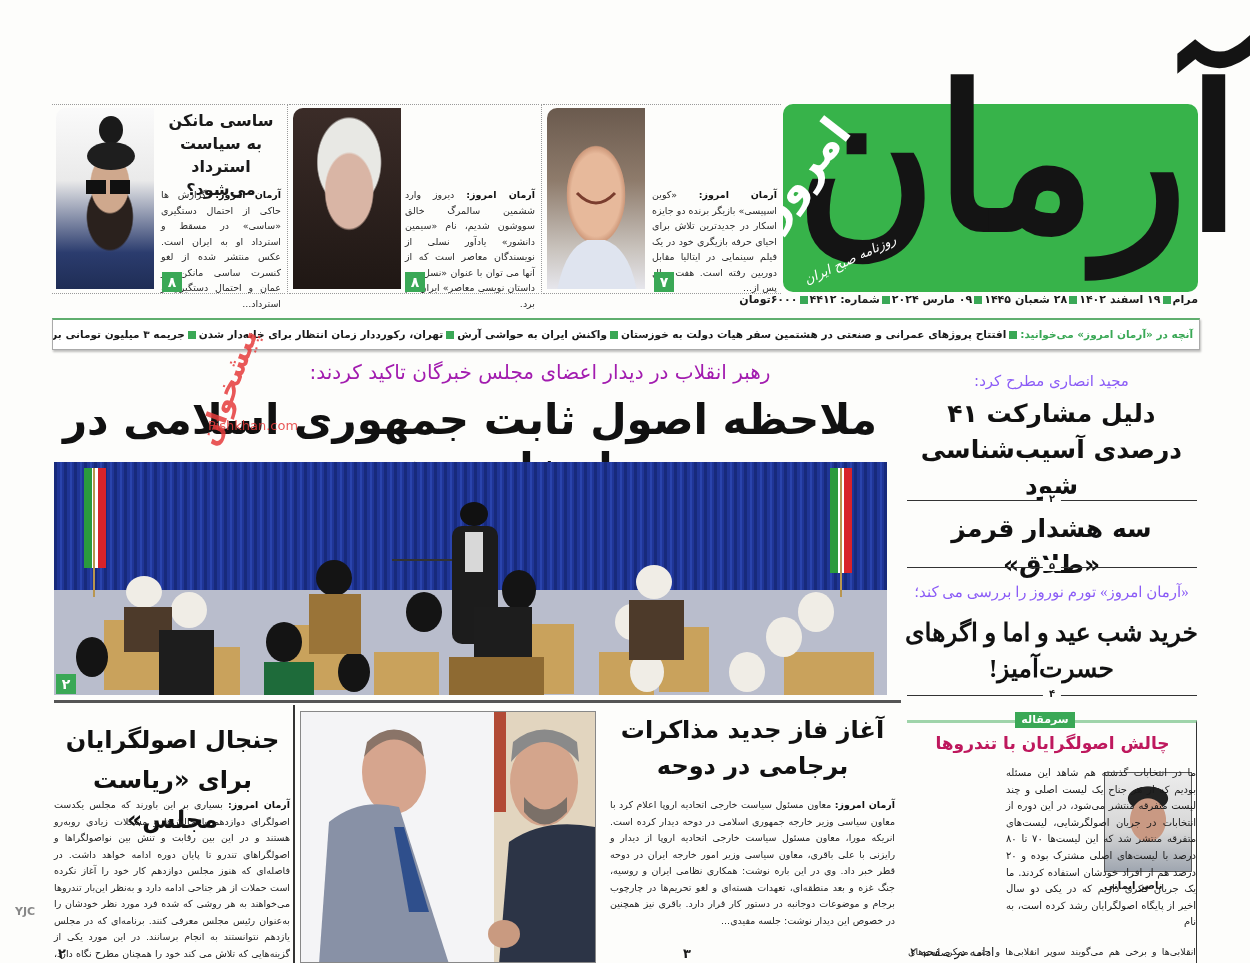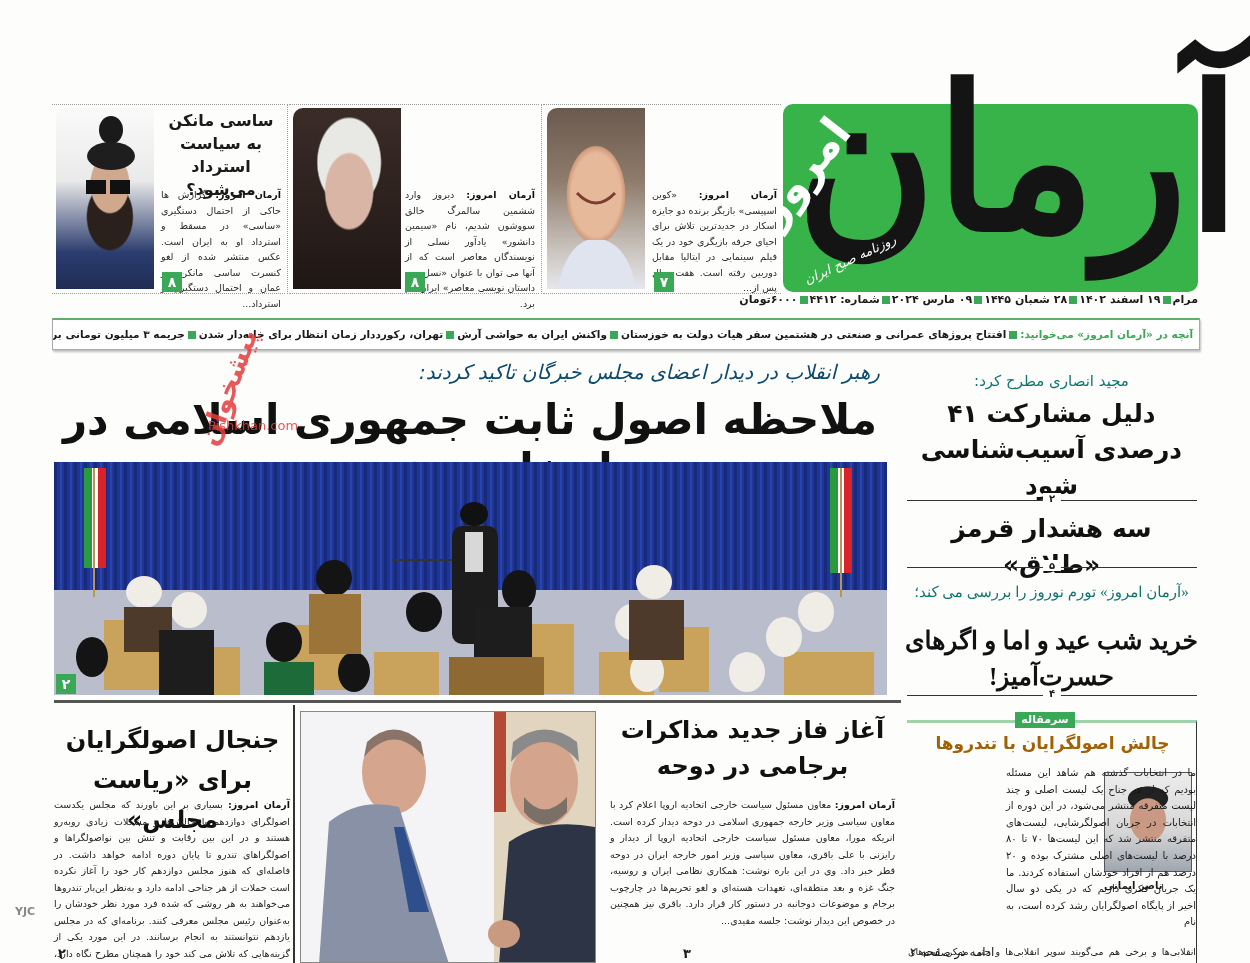--- a/index.html
+++ b/index.html
@@ -23,40 +23,40 @@
   .teaser .body { position: absolute; right: 4px; top: 82px; font-size: 9.5px; line-height: 15.5px; text-align: justify; color: #2a2a2a; }
   .teaser .body b { font-weight: bold; color: #111; }
   .vsep { position: absolute; top: 104px; height: 190px; border-left: 1px dotted #9a9a9a; }
 
   
   .ticker { position: absolute; left: 52px; top: 318px; width: 1148px; height: 32px; border: 1px solid #aaa; border-top: 2px solid #5fae6e; box-shadow: 1px 2px 2px rgba(0,0,0,0.25); background: #fff; font-size: 10.5px; font-weight: bold; line-height: 28px; padding: 0 6px; white-space: nowrap; overflow: hidden; text-align: right; }
   .ticker .lead { color: #3aa856; font-weight: bold; }
   .ticker .sq { display: inline-block; width: 8px; height: 8px; background: #3aa856; margin: 0 3px; vertical-align: middle; }
 
   
-  .kicker-main { position: absolute; left: 200px; top: 360px; width: 680px; font-size: 20px; color: #0c4a6e; font-style: italic; }
+  .kicker-main { position: absolute; left: 200px; top: 360px; width: 680px; text-align: center; font-size: 20px; color: #a21caf; }
   .main-head { position: absolute; left: 55px; top: 395px; width: 830px; text-align: center; font-size: 42px; font-weight: bold; color: #111; letter-spacing: -1px; }
   .watermark { position: absolute; left: 200px; top: 348px; width: 120px; height: 100px; color: #e63c3c; font-size: 28px; font-weight: bold; transform: rotate(-70deg); opacity: 0.85; text-align: center; }
   .watermark-url { position: absolute; left: 208px; top: 418px; color: #e63c3c; font-size: 13px; opacity: 0.85; direction: ltr; }
 
   
   .main-photo { position: absolute; left: 54px; top: 462px; width: 833px; height: 233px; overflow: hidden; background: #1f2f8a; }
 
   
   .rcol { position: absolute; left: 903px; width: 297px; text-align: center; }
-  .rkicker { font-size: 15px; color: #0f766e; }
+  .rkicker { font-size: 15px; color: #8b5cf6; }
   .rhead { font-size: 25px; font-weight: bold; line-height: 36px; color: #111; }
   .rdiv { position: absolute; left: 907px; width: 290px; height: 12px; }
   .rdiv .line { position: absolute; top: 6px; left: 0; right: 0; border-top: 1px solid #333; }
   .rdiv .n { position: absolute; left: 50%; top: -1px; transform: translateX(-50%); background: #fdfdfb; padding: 0 6px; font-size: 10px; font-weight: bold; }
 
   
   .editorial { position: absolute; left: 907px; top: 720px; width: 290px; height: 243px; border-top: 3px solid #9fd4aa; border-right: 1px solid #333; }
   .ed-tag { position: absolute; left: 1015px; top: 712px; width: 60px; height: 16px; background: #3aa856; color: #fff; font-size: 11px; font-weight: bold; text-align: center; line-height: 16px; }
-  .ed-head { position: absolute; left: 910px; top: 733px; width: 285px; text-align: center; font-weight: bold; font-size: 17px; color: #a16207; }
+  .ed-head { position: absolute; left: 910px; top: 733px; width: 285px; text-align: center; font-weight: bold; font-size: 17px; color: #be185d; }
   .ed-photo { position: absolute; left: 1104px; top: 772px; width: 88px; height: 100px; border: 1px solid #555; overflow: hidden; background: #ddd; }
   .ed-caption { position: absolute; left: 1104px; top: 880px; width: 88px; text-align: left; font-size: 10px; font-weight: bold; }
   .ed-body { position: absolute; right: 54px; top: 765px; width: 190px; font-size: 10px; line-height: 16.6px; text-align: justify; }
   .ed-body2 { position: absolute; right: 54px; top: 897px; width: 288px; font-size: 9.5px; line-height: 16.6px; text-align: justify; margin-top: 47px; }
   .ed-cont { position: absolute; left: 910px; top: 945px; font-size: 12px; font-weight: normal; }
 
   
   .bottom-rule { position: absolute; left: 54px; top: 700px; width: 847px; border-top: 3px solid #555; }
   .story-head { position: absolute; text-align: center; font-weight: bold; color: #111; }
   .story-body { position: absolute; font-size: 9.5px; line-height: 16.5px; text-align: justify; color: #222; }
@@ -201,21 +201,21 @@
 <div class="rcol" style="top:511px;">
   <div class="rhead">سه هشدار قرمز «طلاق»</div>
 </div>
 <div class="rdiv" style="top:561px;">
     <div class="line"></div>
     <span class="n">۵</span>
   </div>
 
 <div class="rcol" style="top:583px;font-family:Liberation Serif, serif;">
   <div class="rkicker">«آرمان امروز» تورم نوروز را بررسی می کند؛</div>
-  <div class="rhead" style="margin-top:22px;">خرید شب عید و اما و اگرهای حسرت‌آمیز!</div>
+  <div class="rhead" style="margin-top:14px;">خرید شب عید و اما و اگرهای حسرت‌آمیز!</div>
 </div>
 <div class="rdiv" style="top:689px;">
     <div class="line"></div>
     <span class="n">۴</span>
   </div>
 
 <div class="editorial"></div>
 <div class="ed-tag">سرمقاله</div>
 <div class="ed-head">چالش اصولگرایان با تندروها</div>
 <div class="ed-photo" style="background: radial-gradient(ellipse 34% 36% at 50% 48%, #c99983 0 60%, transparent 63%), radial-gradient(ellipse 38% 20% at 50% 26%, #222 0 60%, transparent 63%), linear-gradient(180deg,#ececec 0%, #d6d6d6 60%, #9fa6b0 100%);"></div>

